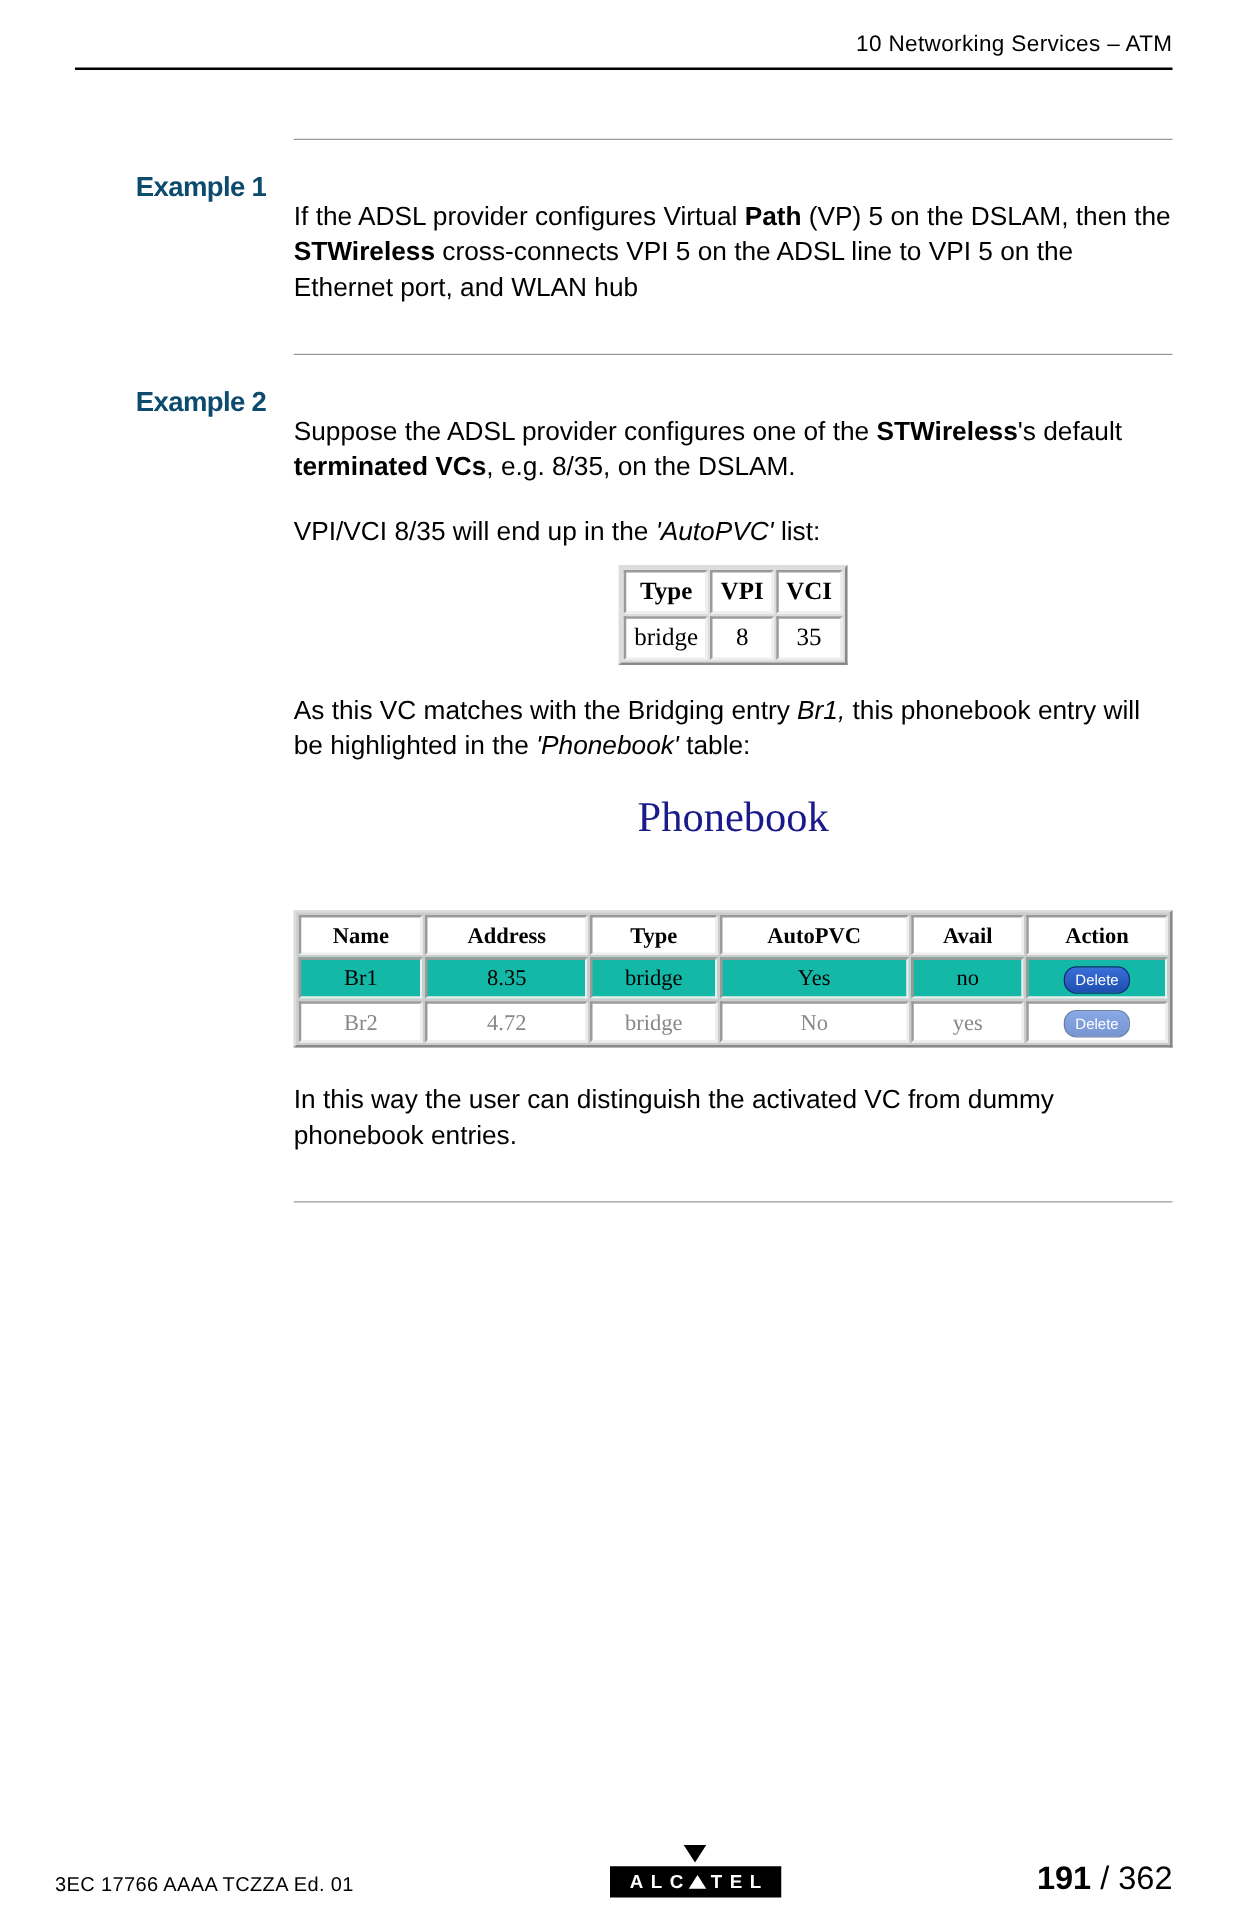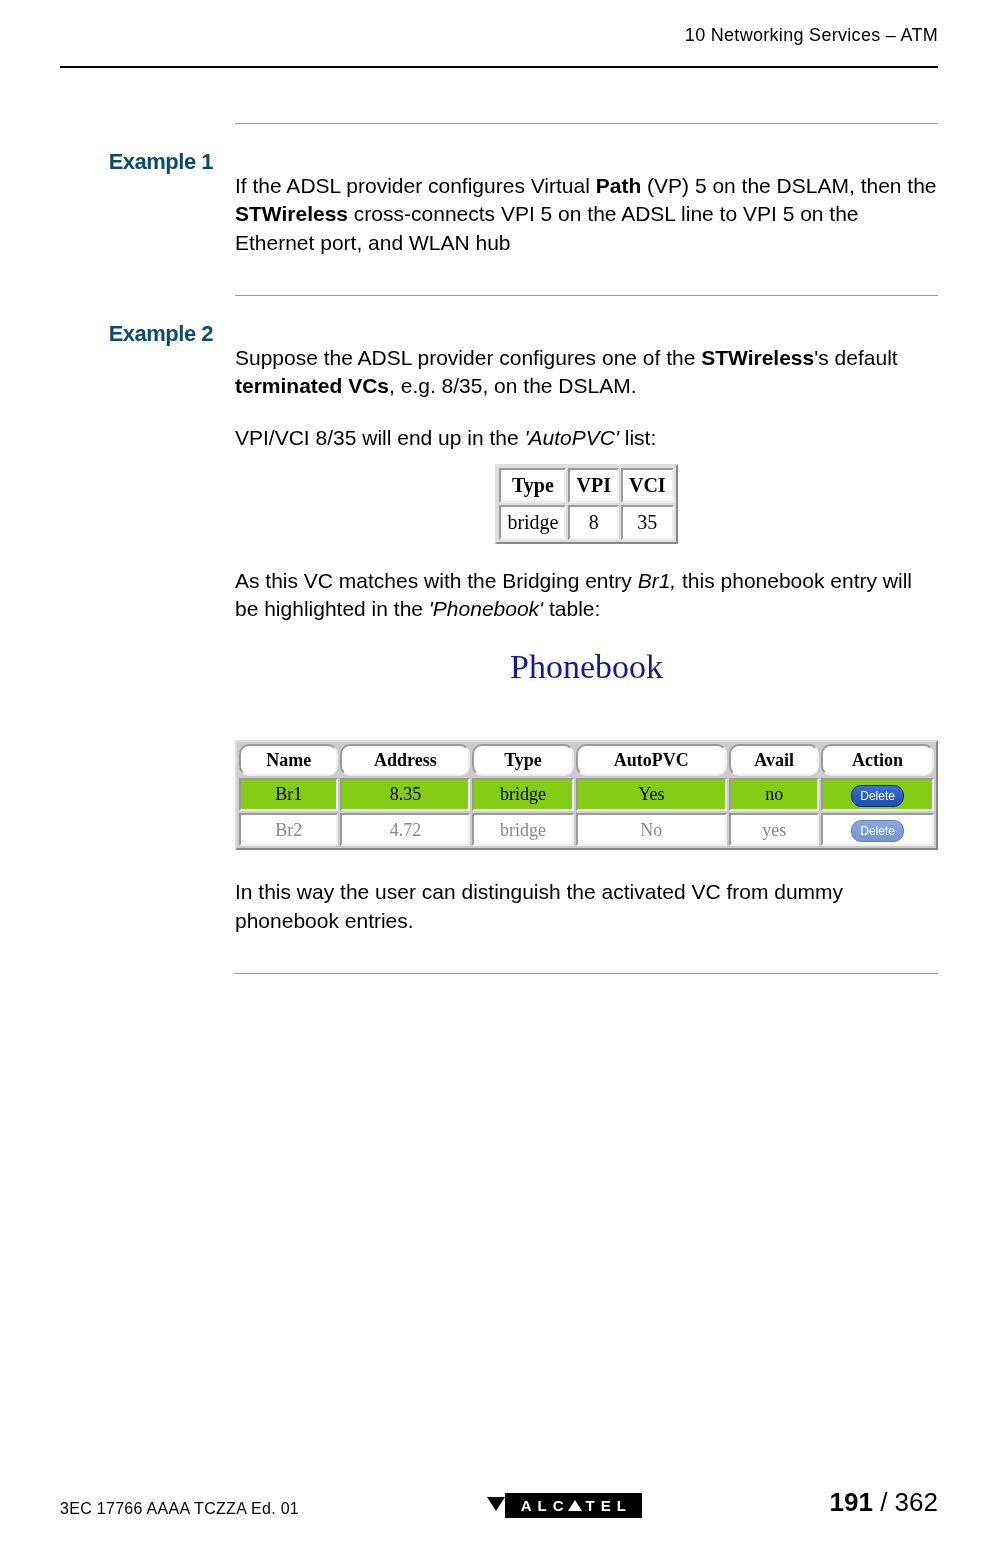--- a/index.html
+++ b/index.html
@@ -14,21 +14,21 @@
       background: #fff;
       position: relative;
       padding: 25px 60px 0 60px;
       color: #000;
     }
     .header-line {
       text-align: right;
       font-size: 18px;
       font-weight: 300;
       letter-spacing: 0.3px;
-      margin-bottom: 20px;
+      margin-bottom: 8px;
     }
     .top-rule {
       border-top: 2px solid #000;
       margin-bottom: 55px;
     }
     .section-rule {
       border: none;
       border-top: 1px solid #999;
       margin: 0 0 25px 175px;
     }
@@ -100,24 +100,23 @@
     .phonebook-table th, .phonebook-table td {
       border: 2px inset #eee;
       background: #fff;
       font-family: "Times New Roman", serif;
       font-size: 18px;
       text-align: center;
       padding: 2px 4px;
     }
     .phonebook-table th {
       font-weight: 700;
-      border-radius: 10px;
     }
     .phonebook-table tr.highlight td {
-      background: #84cc16;
+      background: #14b8a6;
     }
     .phonebook-table tr.dim td {
       color: #888;
     }
     .btn-delete {
       display: inline-block;
       background: linear-gradient(#3a6fd8, #1e4fb0);
       color: #fff;
       font-family: Arial, sans-serif;
       font-size: 12px;
@@ -126,37 +125,37 @@
       border-radius: 10px;
       border: 1px solid #0a2a70;
     }
     .btn-delete.dim {
       opacity: 0.6;
       filter: blur(0.5px);
     }
     .footer {
       position: absolute;
       bottom: 25px;
-      left: 60px;
+      left: 44px;
       right: 60px;
       display: flex;
       justify-content: space-between;
       align-items: flex-end;
       font-size: 16px;
     }
     .footer-left {
       font-weight: 300;
       letter-spacing: 0.3px;
     }
     .footer-center {
       text-align: center;
     }
     .logo-block {
       display: inline-flex;
-      flex-direction: row;
+      flex-direction: column;
       align-items: center;
       justify-content: center;
     }
     .triangle-down {
       width: 0;
       height: 0;
       border-left: 9px solid transparent;
       border-right: 9px solid transparent;
       border-top: 14px solid #000;
       margin-bottom: 3px;

